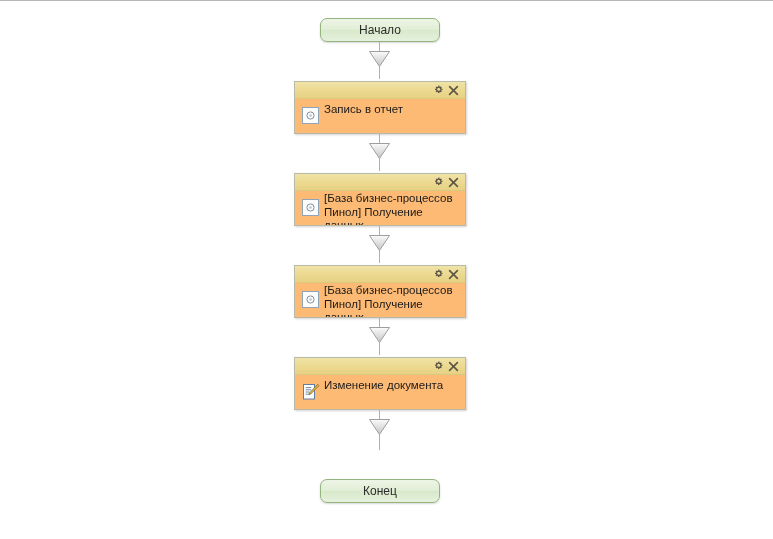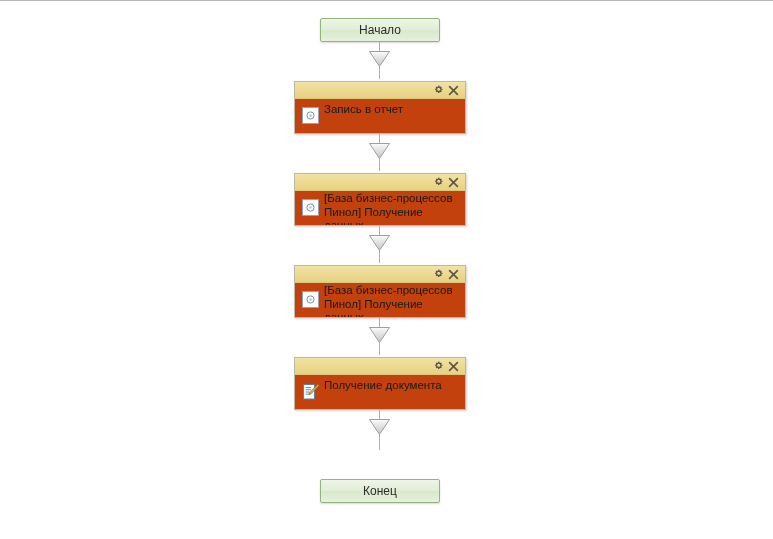--- a/index.html
+++ b/index.html
@@ -23,21 +23,21 @@
     box-sizing: border-box;
     overflow: hidden;
   }
 
   
   .terminator {
     position: absolute;
     width: 120px;
     height: 24px;
     border: 1px solid #94b47e;
-    border-radius: 2px;
+    border-radius: 7px;
     background: linear-gradient(to bottom, #eef5e6 0%, #e1eed6 48%, #d8e9cb 52%, #e6f1dd 100%);
     box-shadow: 0 1px 2px rgba(0,0,0,0.16);
     display: flex;
     align-items: center;
     justify-content: center;
     box-sizing: border-box;
   }
   .terminator .term-label {
     font-size: 12px;
     color: #2c2c2c;
@@ -73,21 +73,21 @@
     display: flex;
     align-items: center;
     justify-content: center;
     cursor: pointer;
   }
   .hdr-icon svg { display: block; }
 
   .task-body {
     position: relative;
     height: 35px;
-    background: #c2410c;
+    background: #fdba74;
     box-sizing: border-box;
   }
   .task-icon {
     position: absolute;
     left: 7px;
     top: 8px;
     width: 17px;
     height: 17px;
   }
   .task-icon svg { display: block; }
@@ -256,21 +256,21 @@
     </div>
     <div class="task-body">
       <span class="task-icon">
         <svg width="18" height="18" viewBox="0 0 18 18">
           <rect x="1.5" y="1.5" width="11" height="14.5" fill="#ffffff" stroke="#5f7fa6" stroke-width="1"></rect>
           <path d="M3.6 4.6 H9.2 M3.6 6.8 H9.2 M3.6 9.0 H7.4 M3.6 11.2 H6.6" stroke="#6d8aa8" stroke-width="1"></path>
           <path d="M15.8 1.4 L17.0 2.6 L8.6 11.0 L6.9 11.6 L7.5 9.9 Z" fill="#f2c14a" stroke="#8a6a22" stroke-width="0.9" stroke-linejoin="round"></path>
           <path d="M7.5 9.9 L8.6 11.0" stroke="#8a6a22" stroke-width="0.8"></path>
         </svg>
       </span>
-      <div class="task-text single">Получение документа</div>
+      <div class="task-text single">Изменение документа</div>
     </div>
   </div>
 
   <div class="conn-line" style="top:409px; height:40px;"></div>
   <div class="conn-arrow" style="top:418px;">
     <svg width="21" height="16" viewBox="0 0 21 16">
       <polygon points="0.5,0.5 20.5,0.5 10.5,15.5" fill="url(#ag1)" stroke="#9e9e9e" stroke-width="1"></polygon>
     </svg>
   </div>
 

